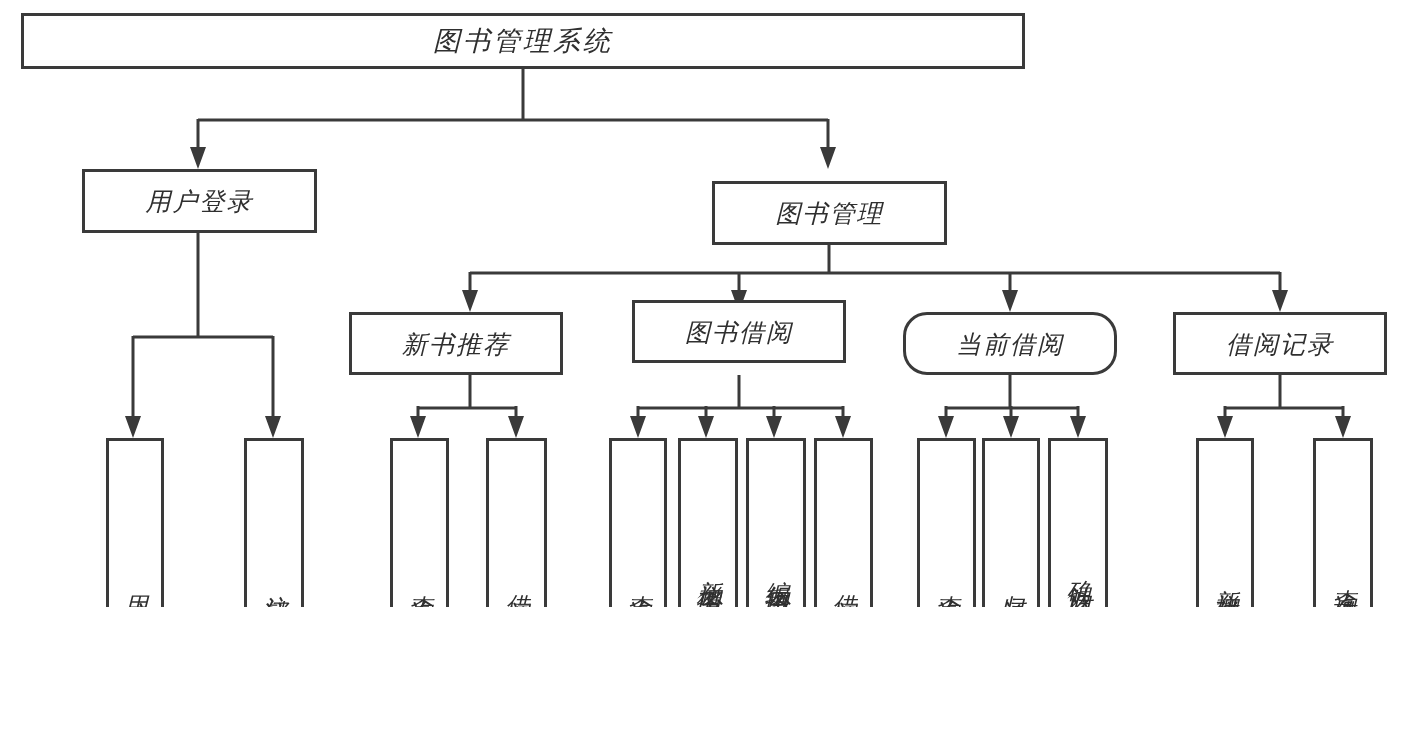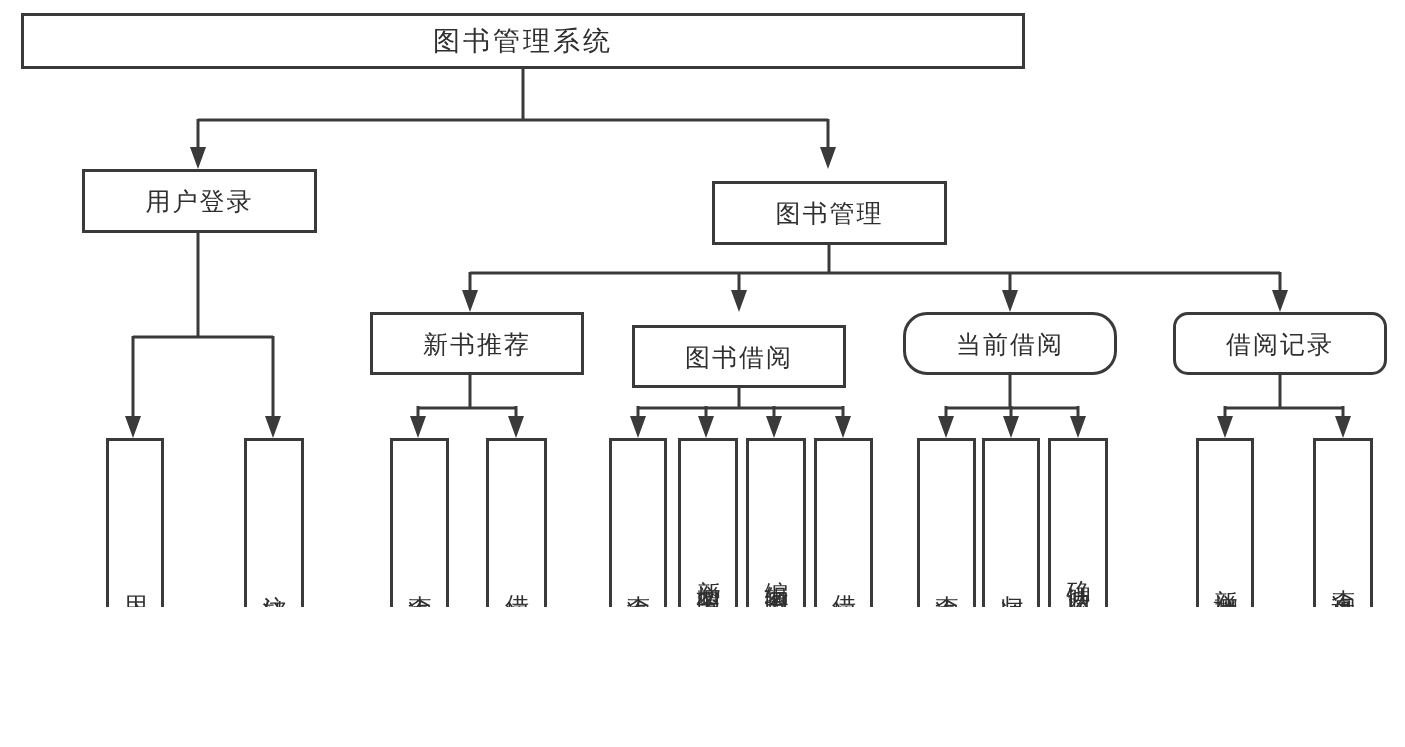--- a/index.html
+++ b/index.html
@@ -3,20 +3,21 @@
 <meta charset="utf-8">
 <style>
   html, body { margin: 0; padding: 0; background: #ffffff; }
   body { font-family: "Liberation Sans", sans-serif; }
   .stage {
     position: relative;
     width: 1405px;
     height: 607px;
     background: #ffffff;
     overflow: hidden;
+    font-style: italic;
   }
   .wires { position: absolute; left: 0; top: 0; width: 1405px; height: 747px; }
   .box {
     position: absolute;
     box-sizing: border-box;
     border: 3px solid #3a3a3a;
     background: #ffffff;
     display: flex;
     align-items: center;
     justify-content: center;
@@ -65,24 +66,24 @@
       M638 438 L630 416 L646 416 Z  M706 438 L698 416 L714 416 Z  M774 438 L766 416 L782 416 Z  M843 438 L835 416 L851 416 Z
       M946 438 L938 416 L954 416 Z  M1011 438 L1003 416 L1019 416 Z  M1078 438 L1070 416 L1086 416 Z
       M1225 438 L1217 416 L1233 416 Z  M1343 438 L1335 416 L1351 416 Z"></path>
   </svg>
 
   <div class="box root-box" style="left:21px; top:13px; width:1004px; height:56px;">图书管理系统</div>
 
   <div class="box hbox" style="left:82px; top:169px; width:235px; height:64px;">用户登录</div>
   <div class="box hbox" style="left:712px; top:181px; width:235px; height:64px;">图书管理</div>
 
-  <div class="box hbox" style="left:370px; top:312px; width:214px; height:63px;">新书推荐</div>
-  <div class="box hbox" style="left:632px; top:325px; width:214px; height:63px;">图书借阅</div>
+  <div class="box hbox" style="left:349px; top:312px; width:214px; height:63px;">新书推荐</div>
+  <div class="box hbox" style="left:632px; top:300px; width:214px; height:63px;">图书借阅</div>
   <div class="box hbox" style="left:903px; top:312px; width:214px; height:63px;border-radius:24px;">当前借阅</div>
-  <div class="box hbox" style="left:1173px; top:312px; width:214px; height:63px;border-radius:15px;">借阅记录</div>
+  <div class="box hbox" style="left:1173px; top:312px; width:214px; height:63px;">借阅记录</div>
 
   <div class="box vbox" style="left:106px; top:438px; width:58px; height:299px;">用户登录</div>
   <div class="box vbox" style="left:244px; top:438px; width:60px; height:299px;">注销登录</div>
 
   <div class="box vbox" style="left:390px; top:438px; width:59px; height:299px;">查询图书</div>
   <div class="box vbox" style="left:486px; top:438px; width:61px; height:299px;">借阅图书</div>
 
   <div class="box vbox" style="left:609px; top:438px; width:58px; height:299px;">查询图书</div>
   <div class="box vbox" style="left:678px; top:438px; width:60px; height:299px;">新增图书（管理员）</div>
   <div class="box vbox" style="left:746px; top:438px; width:60px; height:299px;">编辑图书（管理员）</div>

